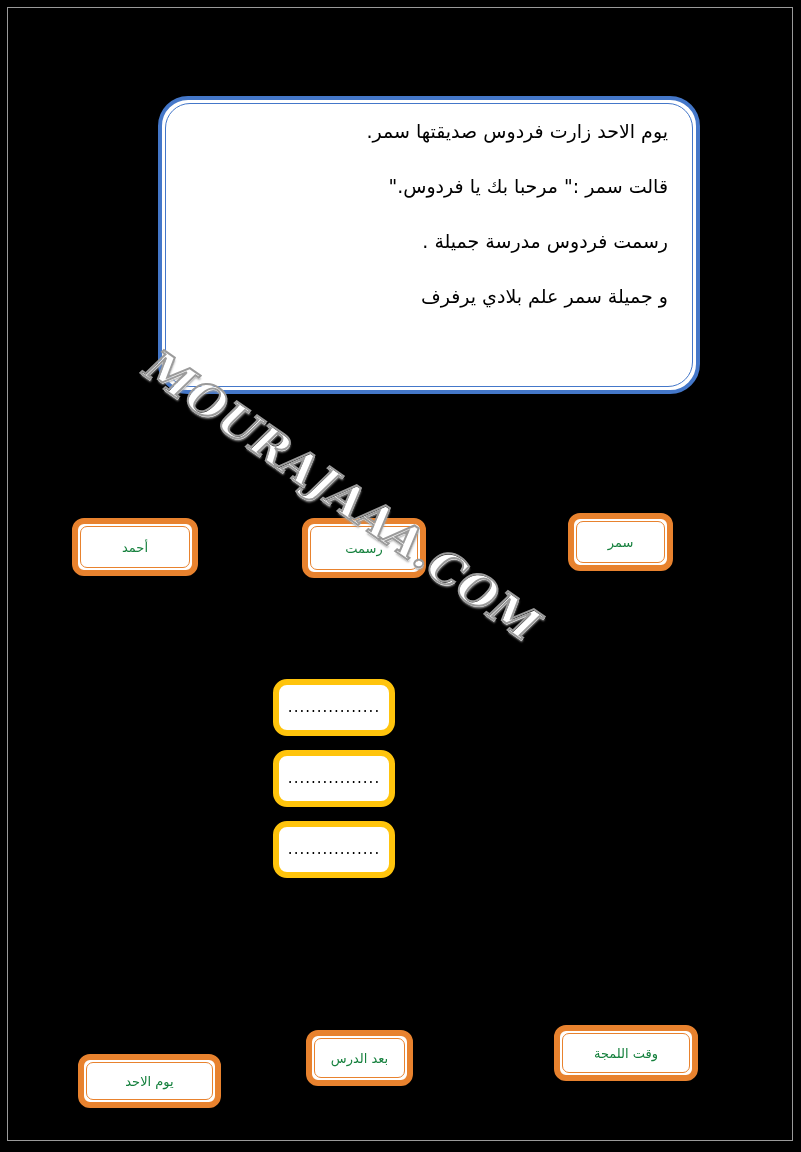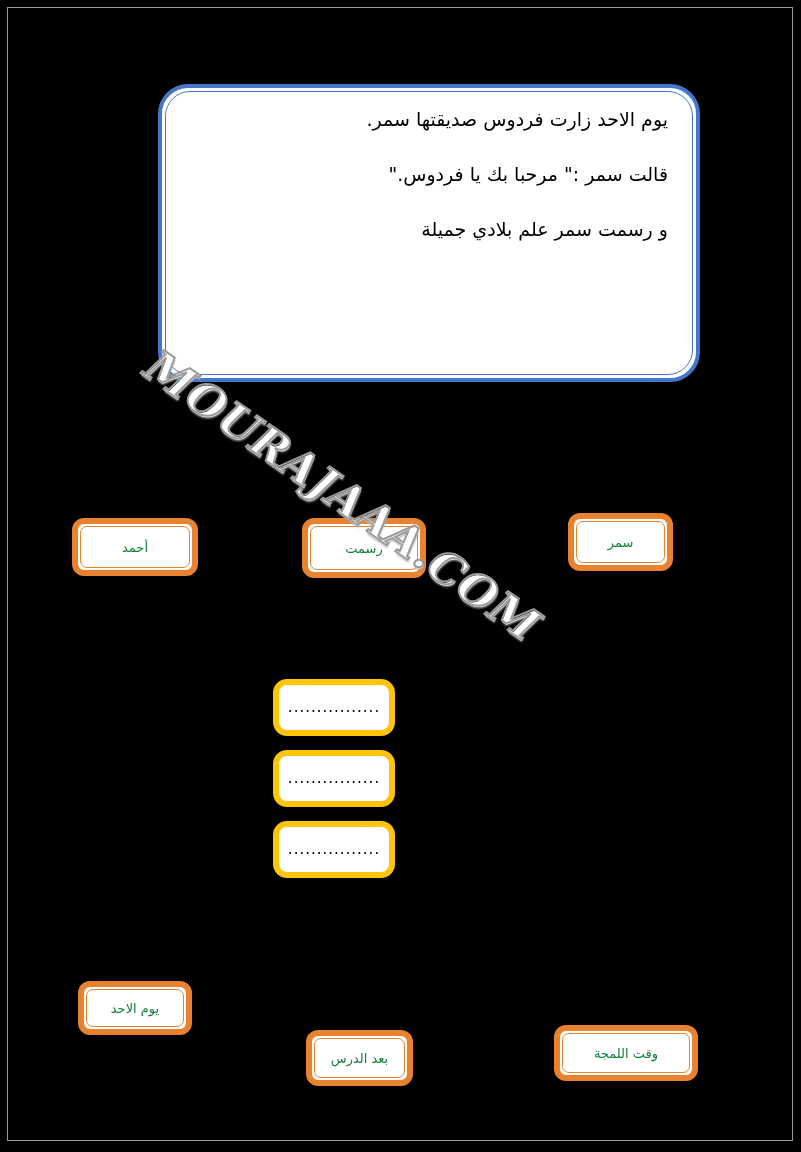--- a/index.html
+++ b/index.html
@@ -25,21 +25,21 @@
     height: 1134px;
     border: 1px solid #9a9a9a;
     box-sizing: border-box;
     pointer-events: none;
   }
 
   
   .passage-box {
     position: absolute;
     left: 158px;
-    top: 84px;
+    top: 96px;
     width: 542px;
     height: 298px;
     box-sizing: border-box;
     background: #ffffff;
     border: 4px solid #4477c9;
     border-radius: 30px;
     box-shadow: 4px 5px 4px rgba(0,0,0,0.55);
     padding: 14px 22px 10px 22px;
   }
   .passage-box::after {
@@ -155,21 +155,22 @@
 </style>
 </head>
 <body>
 
 <div class="page-frame"></div>
 
 <div class="passage-box">
   <div class="passage-inner">
     <p class="passage-line">يوم الاحد زارت فردوس صديقتها سمر.</p>
     <p class="passage-line">قالت سمر :" مرحبا بك يا فردوس."</p>
-    <p class="passage-line">و رسمت سمر علم بلادي جميلة</p>
+    <p class="passage-line">رسمت فردوس مدرسة جميلة .</p>
+    <p class="passage-line">و جميلة سمر علم بلادي يرفرف</p>
   </div>
 </div>
 
 <div class="watermark">
   <span>MOURAJAAA.COM</span>
 </div>
 
 <div class="card orange" style="left:72px;  top:518px; width:126px; height:58px;">
   <span class="label">أحمد</span>
 </div>
@@ -187,21 +188,21 @@
 </div>
 
 <div class="card gold" style="left:273px; top:750px; width:122px; height:57px;">
   <span class="dots">................</span>
 </div>
 
 <div class="card gold" style="left:273px; top:821px; width:122px; height:57px;">
   <span class="dots">................</span>
 </div>
 
-<div class="card orange" style="left:78px;  top:981px; width:114px; height:54px;">
+<div class="card orange" style="left:78px;  top:1054px; width:143px; height:54px;">
   <span class="label">يوم الاحد</span>
 </div>
 
 <div class="card orange" style="left:306px; top:1030px; width:107px; height:56px;">
   <span class="label">بعد الدرس</span>
 </div>
 
 <div class="card orange" style="left:554px; top:1025px; width:144px; height:56px;justify-content:center;">
   <span class="label">وقت اللمجة</span>
 </div>

